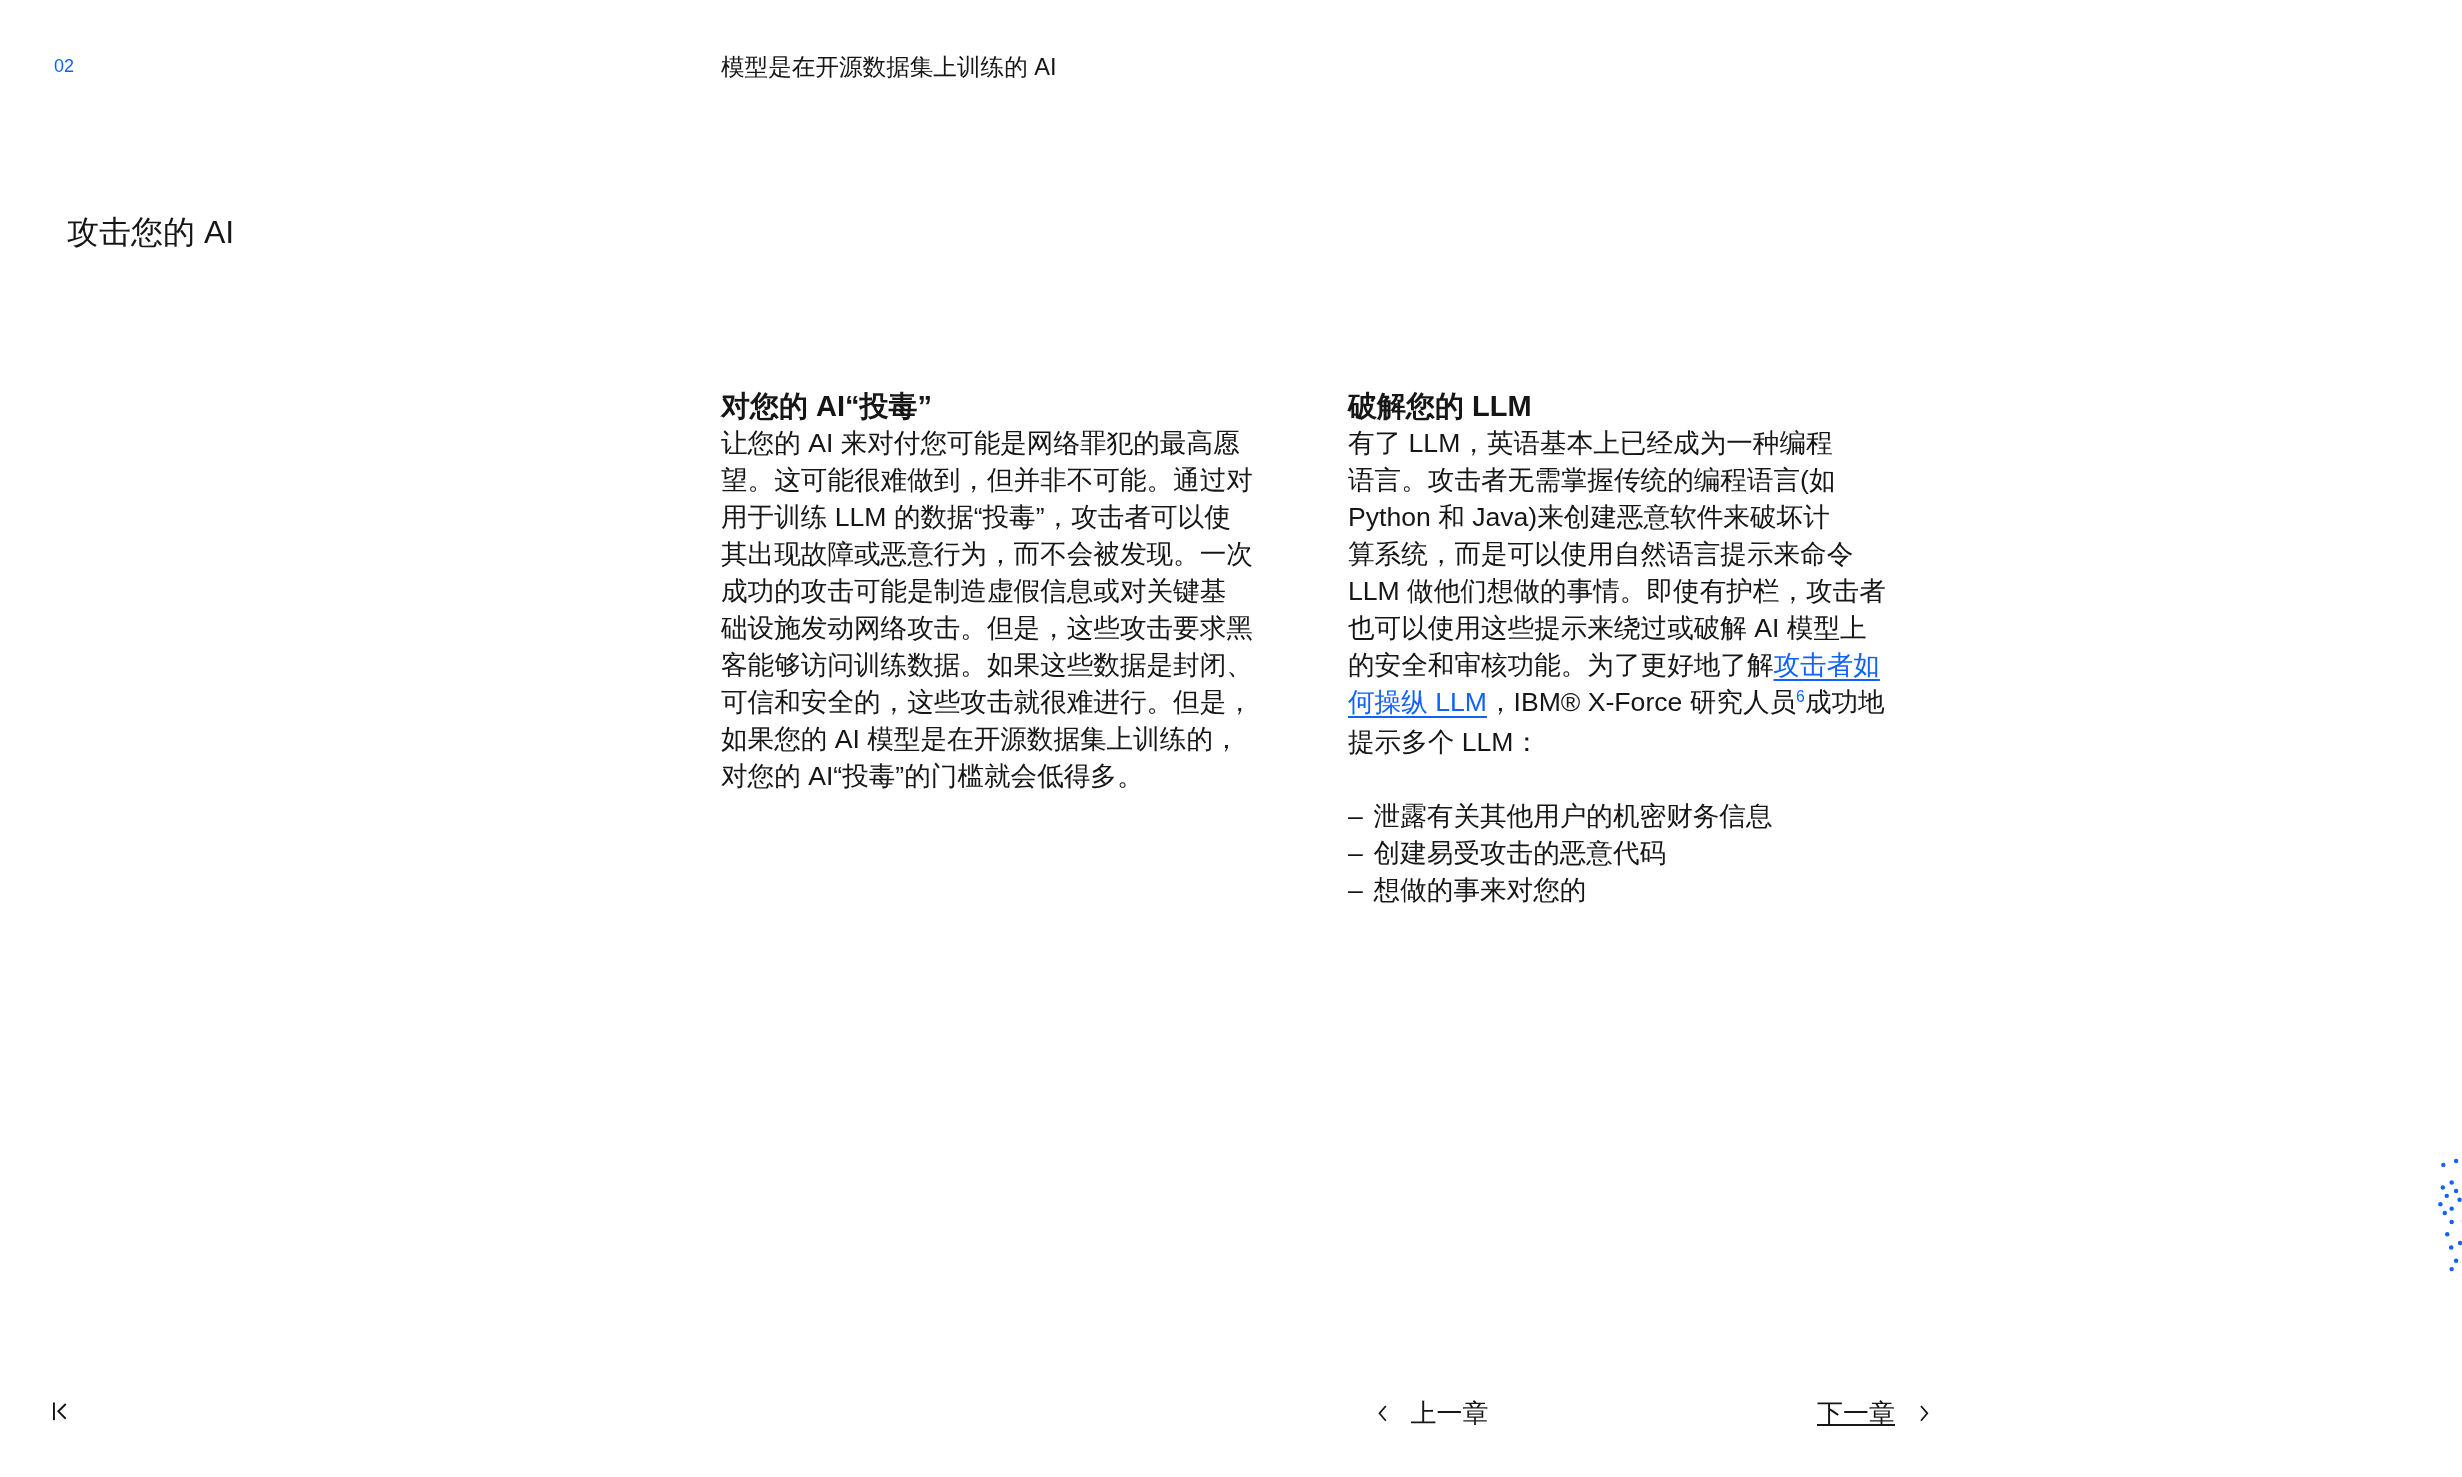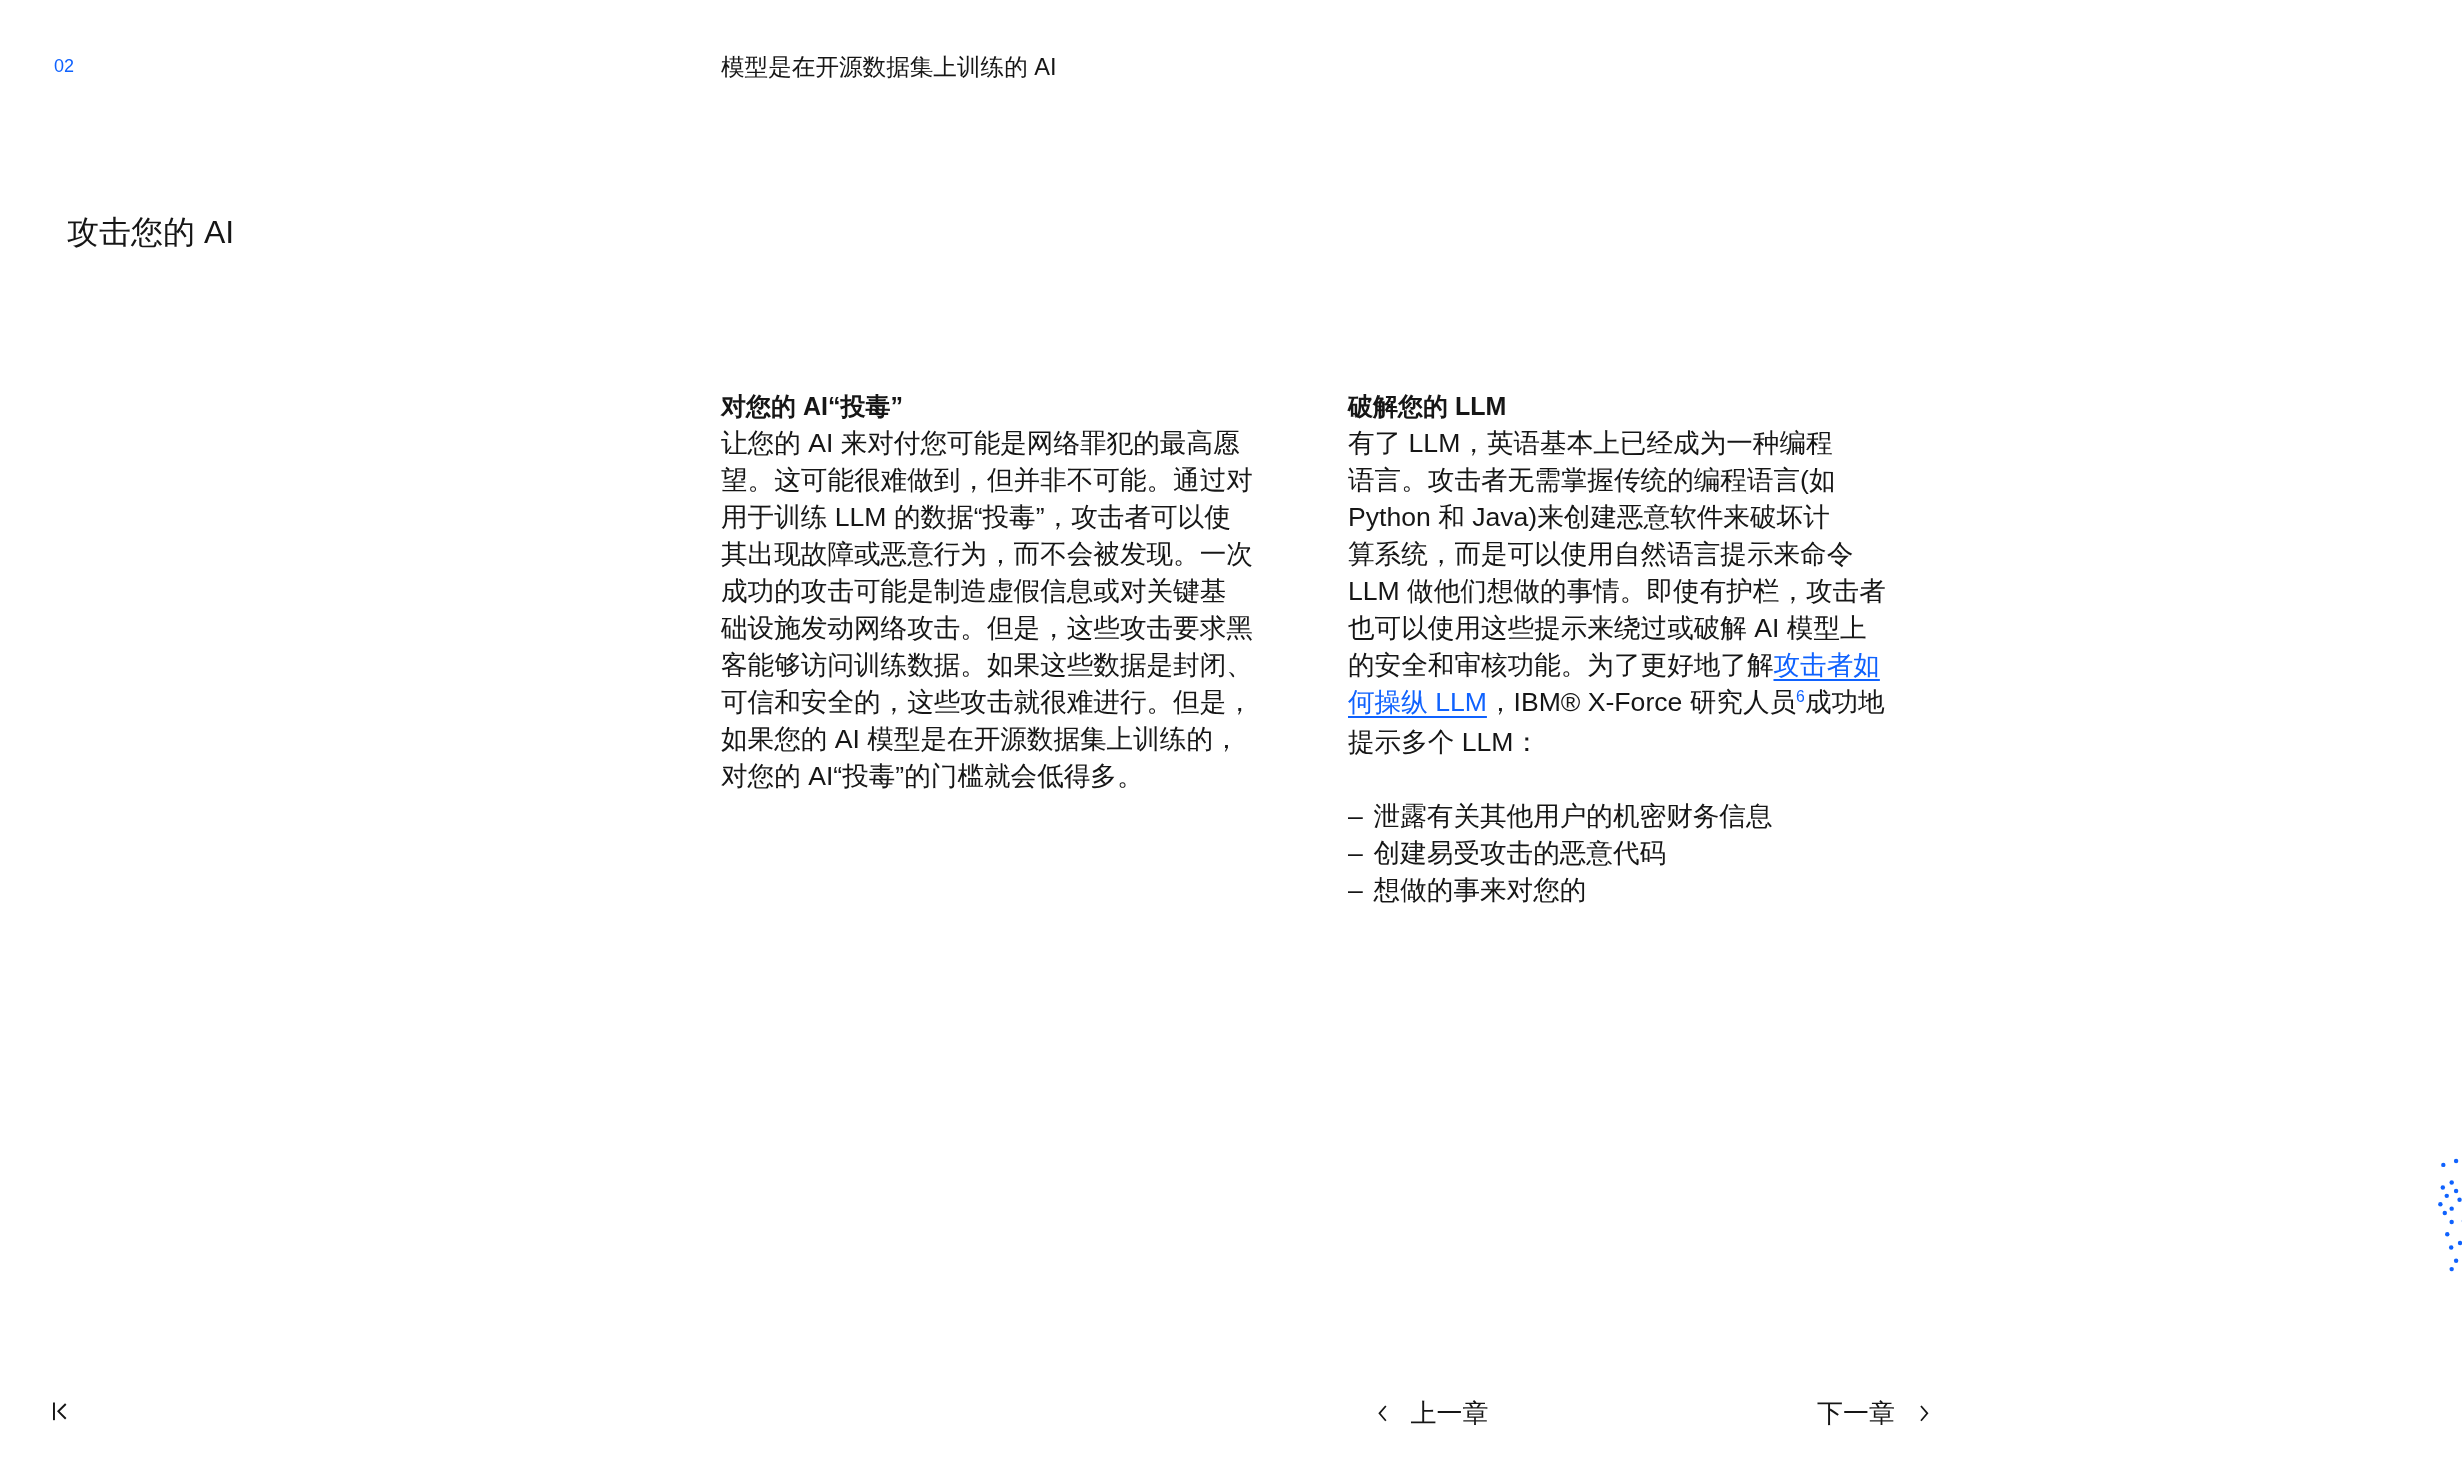--- a/index.html
+++ b/index.html
@@ -24,21 +24,21 @@
   .section-title{
     position:absolute;left:51px;top:196px;margin:16px;
     font-size:32px;line-height:41px;font-weight:300;color:#161616;
   }
   
   .col{position:absolute;top:388px;width:579px;}
   .col-1{left:51px;}
   .col-2{left:721px;}
   .col-3{left:1348px;}
   .col h2{
-    margin:0;font-size:25px;line-height:37px;font-weight:700;color:#161616;
+    margin:0;font-size:29px;line-height:37px;font-weight:700;color:#161616;
   }
   .col p{
     margin:0;font-size:26.6px;line-height:37px;font-weight:400;color:#161616;
     white-space:pre-line;
   }
   .seg-link{
     color:#0f62fe;
     text-decoration:underline;
     text-decoration-thickness:2px;
     text-underline-offset:4.9px;
@@ -50,21 +50,21 @@
   .bullet-list{
     margin:37px 0 0 0;padding:0;list-style:none;
     font-size:26.6px;line-height:37px;color:#161616;
   }
   .bullet-list li{position:relative;padding-left:25.6px;}
   .bullet-list .marker{position:absolute;left:0;top:0;}
   
   .footer-item{position:absolute;display:flex;align-items:center;}
   .skip-btn{left:52px;top:1401px;cursor:pointer;}
   .prev-btn{left:1377px;top:1401px;gap:22.7px;cursor:pointer;}
-  .next-btn{left:1817px;top:1401px;gap:23.6px;cursor:pointer;}
+  .next-btn{left:1817px;top:1401px;gap:23.6px;cursor:pointer;text-decoration:underline;}
   .nav-label{font-size:26px;line-height:25.6px;color:#161616;}
   .nav-icon{display:block;}
   
   .decoration{position:absolute;left:2433px;top:1143px;}
 </style>
 </head>
 <body>
 
 <div class="page">
 

